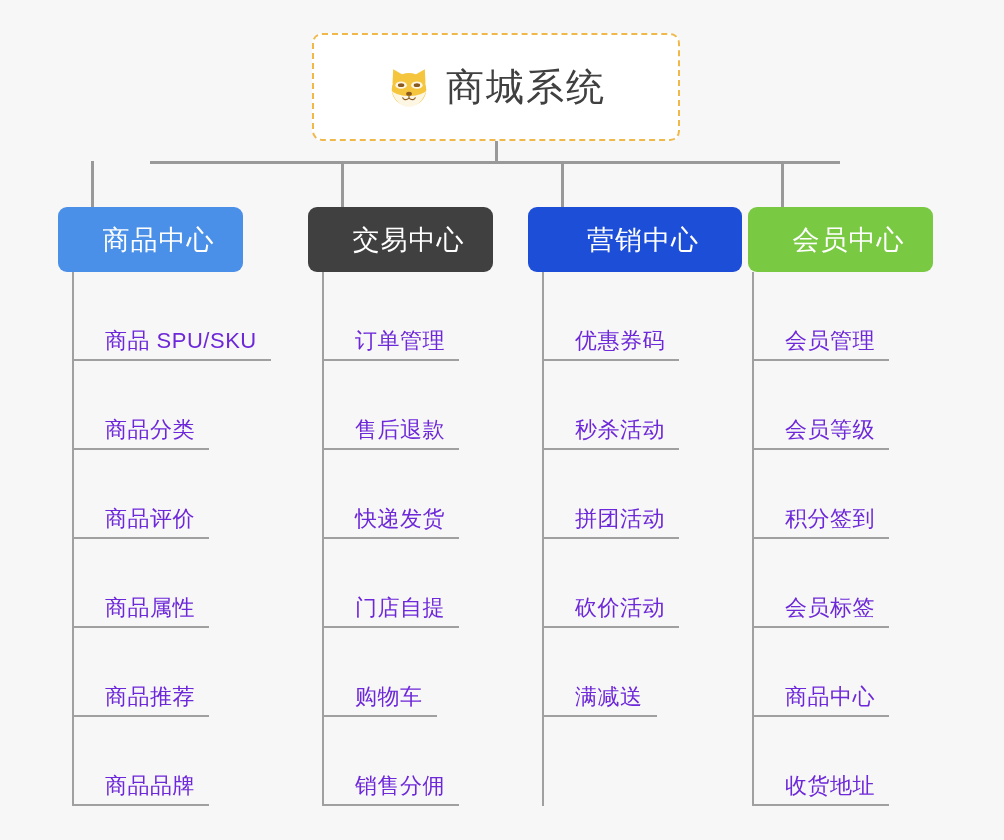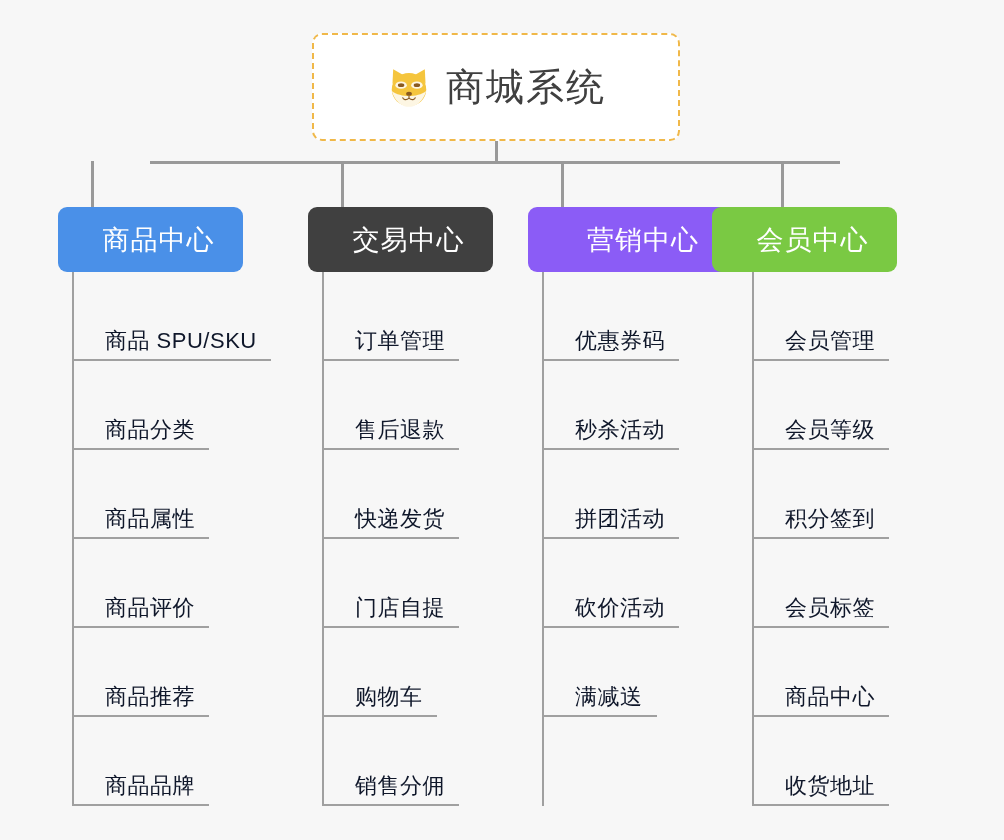--- a/index.html
+++ b/index.html
@@ -107,21 +107,21 @@
   .leaf-item {
     position: relative;
     height: 89px;
     box-sizing: border-box;
     display: flex;
     align-items: flex-end;
     padding-left: 33px;
   }
   .leaf-label {
     font-size: 22px;
-    color: #0f172a;
+    color: #6d28d9;
     line-height: 1;
     padding-bottom: 9px;
     white-space: nowrap;
     letter-spacing: 0.5px;
     text-align: right;
   }
   .leaf-underline {
     position: absolute;
     left: 0;
     bottom: 0;
@@ -173,25 +173,25 @@
         <div class="col-spine" style="height: 534px;"></div>
         <div class="leaf-item">
           <span class="leaf-label">商品 SPU/SKU</span>
           <div class="leaf-underline" style="width: 199px;"></div>
         </div>
         <div class="leaf-item">
           <span class="leaf-label">商品分类</span>
           <div class="leaf-underline" style="width: 137px;"></div>
         </div>
         <div class="leaf-item">
+          <span class="leaf-label">商品评价</span>
+          <div class="leaf-underline" style="width: 137px;"></div>
+        </div>
+        <div class="leaf-item">
           <span class="leaf-label">商品属性</span>
-          <div class="leaf-underline" style="width: 137px;"></div>
-        </div>
-        <div class="leaf-item">
-          <span class="leaf-label">商品评价</span>
           <div class="leaf-underline" style="width: 137px;"></div>
         </div>
         <div class="leaf-item">
           <span class="leaf-label">商品推荐</span>
           <div class="leaf-underline" style="width: 137px;"></div>
         </div>
         <div class="leaf-item">
           <span class="leaf-label">商品品牌</span>
           <div class="leaf-underline" style="width: 137px;"></div>
         </div>
@@ -221,21 +221,21 @@
         <div class="leaf-item">
           <span class="leaf-label">购物车</span>
           <div class="leaf-underline" style="width: 115px;"></div>
         </div>
         <div class="leaf-item">
           <span class="leaf-label">销售分佣</span>
           <div class="leaf-underline" style="width: 137px;"></div>
         </div>
       </div>
       <div class="conn conn-v-drop" style="left: 561px;"></div>
-      <div class="cat-box" style="left: 528px; width: 214px; background: #8b5cf6;">
+      <div class="cat-box" style="left: 528px; width: 214px; background: #1d4ed8;">
         <span>营销中心</span>
       </div>
       <div class="column" style="left: 542px;">
         <div class="col-spine" style="height: 534px;"></div>
         <div class="leaf-item">
           <span class="leaf-label">优惠券码</span>
           <div class="leaf-underline" style="width: 137px;"></div>
         </div>
         <div class="leaf-item">
           <span class="leaf-label">秒杀活动</span>
@@ -248,21 +248,21 @@
         <div class="leaf-item">
           <span class="leaf-label">砍价活动</span>
           <div class="leaf-underline" style="width: 137px;"></div>
         </div>
         <div class="leaf-item">
           <span class="leaf-label">满减送</span>
           <div class="leaf-underline" style="width: 115px;"></div>
         </div>
       </div>
       <div class="conn conn-v-drop" style="left: 781px;"></div>
-      <div class="cat-box" style="left: 712px; width: 185px; background: rgb(122, 201, 67);">
+      <div class="cat-box" style="left: 748px; width: 185px; background: rgb(122, 201, 67);">
         <span>会员中心</span>
       </div>
       <div class="column" style="left: 752px;">
         <div class="col-spine" style="height: 534px;"></div>
         <div class="leaf-item">
           <span class="leaf-label">会员管理</span>
           <div class="leaf-underline" style="width: 137px;"></div>
         </div>
         <div class="leaf-item">
           <span class="leaf-label">会员等级</span>

